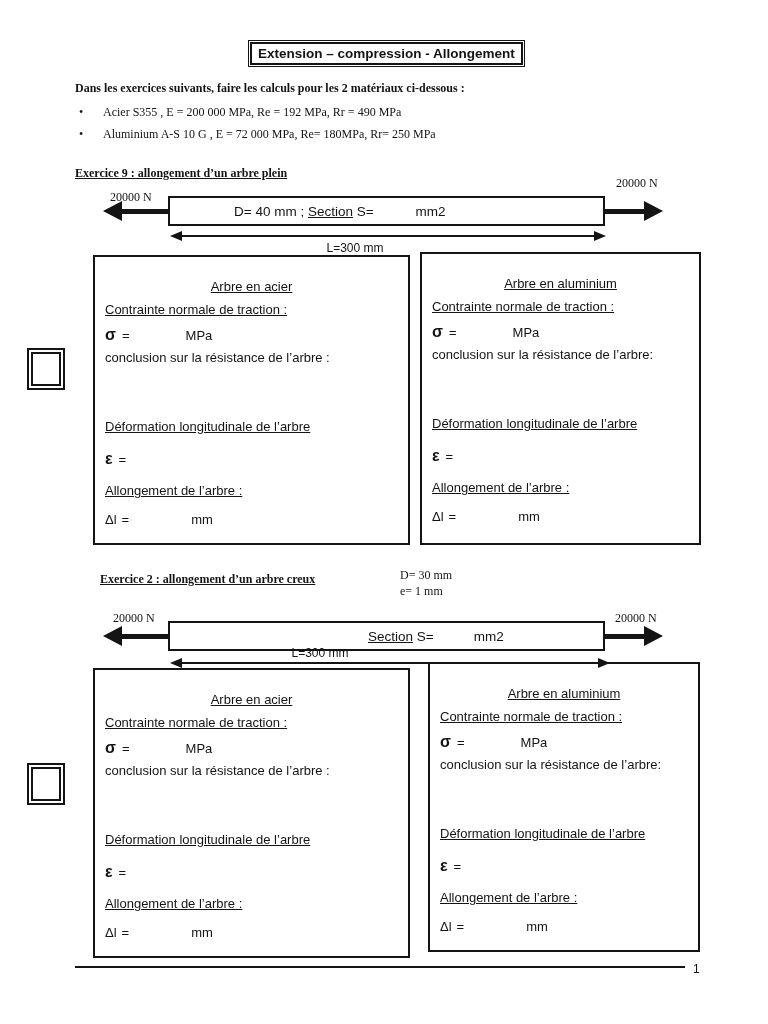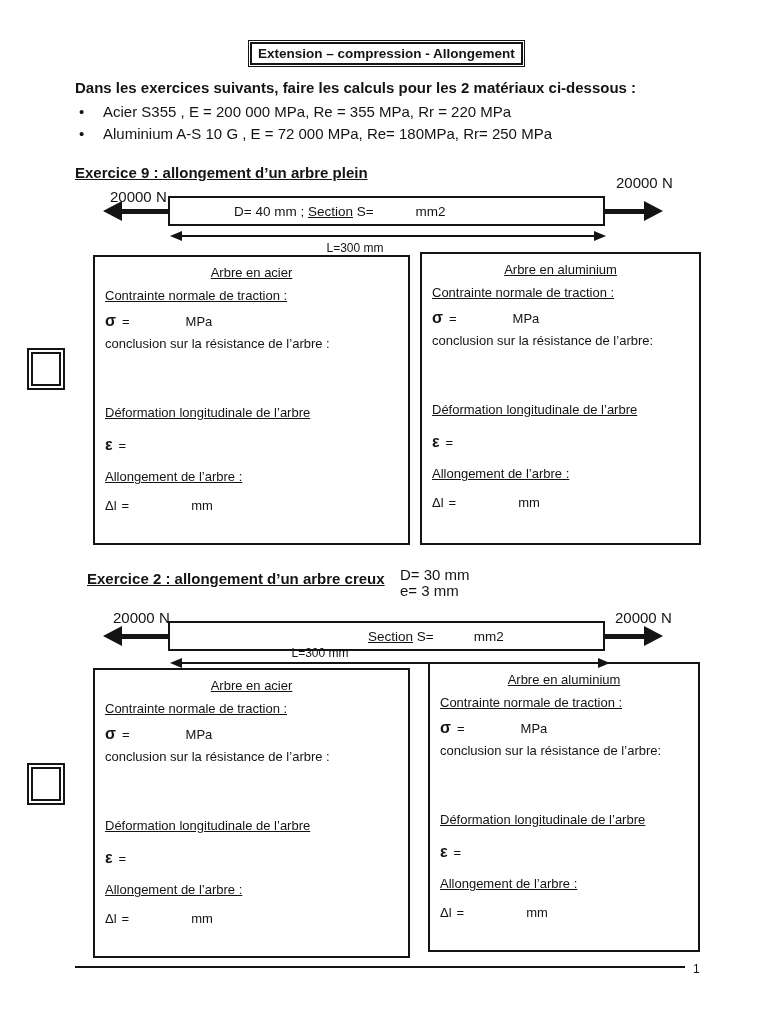--- a/index.html
+++ b/index.html
@@ -4,21 +4,21 @@
 <style>
   html,body{margin:0;padding:0;}
   body{
     width:768px;height:1024px;position:relative;background:#ffffff;
     font-family:"Liberation Sans","DejaVu Sans",sans-serif;color:#141414;
     overflow:hidden;
   }
   .abs{position:absolute;}
   .b{font-weight:bold;}
   .u{text-decoration:underline;}
-  .fs13{font-size:15px;line-height:16px;}
+  .fs13{font-size:12px;line-height:16px;font-family:Liberation Serif, serif;}
   .fs12{font-size:12px;line-height:14px;}
   .center{text-align:center;}
 
   .title-box{
     border:2px solid #141414;outline:1px solid #141414;outline-offset:1px;
     padding:2px 6px;font-size:13.5px;font-weight:bold;background:#fff;
   }
 
   
   .bar{
@@ -34,21 +34,21 @@
 
   
   .dim{display:flex;align-items:center;height:10px;z-index:3;}
   .dline{flex:1;height:2px;background:#141414;}
   .dh-left{width:0;height:0;border-top:5px solid transparent;border-bottom:5px solid transparent;border-right:12px solid #141414;}
   .dh-right{width:0;height:0;border-top:5px solid transparent;border-bottom:5px solid transparent;border-left:12px solid #141414;}
 
   
   .rbox{
     border:2px solid #141414;box-sizing:border-box;background:#fff;
-    padding:6px 10px;font-size:13px;line-height:16px;z-index:1;
+    padding:20px 10px;font-size:13px;line-height:16px;z-index:1;
   }
   .rb-title{text-align:center;text-decoration:underline;margin-top:2px;}
   .row{display:flex;align-items:baseline;white-space:pre;}
   .sym{font-size:16px;font-weight:bold;line-height:18px;}
   .spacer{display:inline-block;}
 
   
   .msq{border:2px solid #141414;background:#fff;box-sizing:border-box;padding:2px;}
   .msq-inner{width:100%;height:100%;border:2px solid #141414;box-sizing:border-box;}
 
@@ -56,21 +56,21 @@
 </style>
 </head>
 <body>
 
 <div class="abs title-box" style="left:250px;top:42px;">Extension – compression - Allongement</div>
 
 <div class="abs fs13 b" style="left:75px;top:80px;">Dans les exercices suivants, faire les calculs pour les 2 matériaux ci-dessous :</div>
 
 <div class="abs fs13" style="left:79px;top:104px;display:flex;">
   <span style="width:24px;">•</span>
-  <span>Acier S355 , E = 200 000 MPa, Re = 355 MPa, Rr = 220 MPa</span>
+  <span>Acier S355 , E = 200 000 MPa, Re = 192 MPa, Rr = 490 MPa</span>
 </div>
 <div class="abs fs13" style="left:79px;top:126px;display:flex;">
   <span style="width:24px;">•</span>
   <span>Aluminium A-S 10 G , E = 72 000 MPa, Re= 180MPa, Rr= 250 MPa</span>
 </div>
 
 <div class="abs fs13 b u" style="left:75px;top:165px;">Exercice 9 : allongement d’un arbre plein</div>
 
 <div class="abs fs13" style="left:616px;top:175px;">20000 N</div>
 <div class="abs fs13" style="left:110px;top:189px;">20000 N</div>
@@ -122,23 +122,23 @@
   <div class="u" style="margin-top:53px;">Déformation longitudinale de l’arbre</div>
   <div class="row" style="margin-top:15px;">
     <span class="sym">ε</span><span style="margin-left:6px;">=</span>
   </div>
   <div class="u" style="margin-top:15px;">Allongement de l’arbre :</div>
   <div class="row" style="margin-top:13px;">
     <span>Δl</span><span style="margin-left:5px;">=</span><span class="spacer" style="width:62px;"></span><span>mm</span>
   </div>
 </div>
 
-<div class="abs fs13 b u" style="left:59px;top:571px;padding-left:28px;">Exercice 2 : allongement d’un arbre creux</div>
+<div class="abs fs13 b u" style="left:72px;top:571px;padding-left:28px;">Exercice 2 : allongement d’un arbre creux</div>
 <div class="abs fs13" style="left:400px;top:567px;">D= 30 mm</div>
-<div class="abs fs13" style="left:400px;top:583px;">e= 3 mm</div>
+<div class="abs fs13" style="left:400px;top:583px;">e= 1 mm</div>
 
 <div class="abs fs13" style="left:113px;top:610px;">20000 N</div>
 <div class="abs fs13" style="left:615px;top:610px;">20000 N</div>
 
 <div class="abs tarrow" style="left:103px;top:626px;width:67px;">
   <span class="th-left"></span>
     <span class="shaft"></span>
 </div>
 <div class="abs tarrow" style="left:603px;top:626px;width:60px;">
   <span class="shaft"></span>

